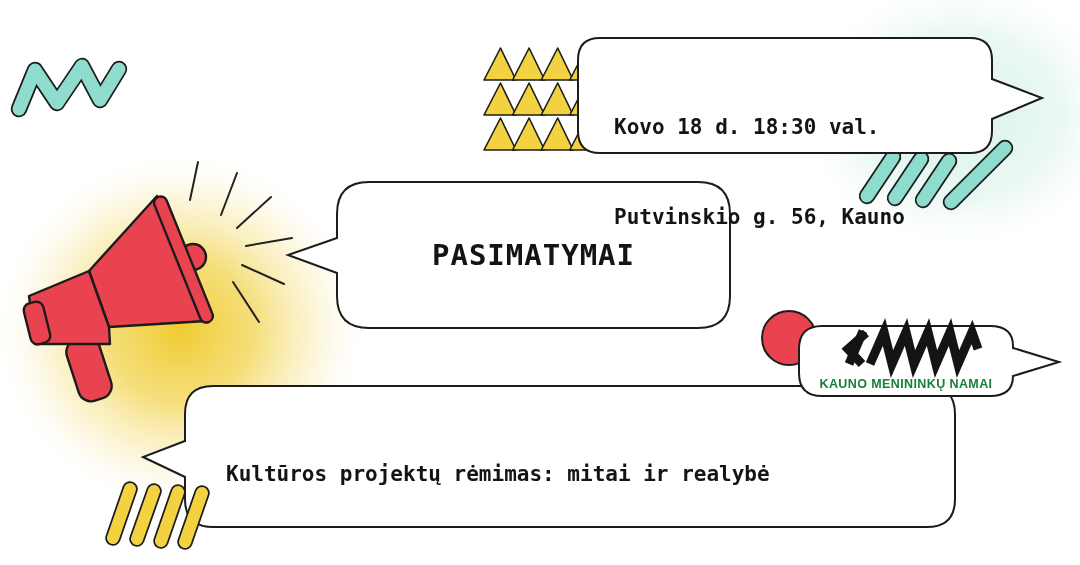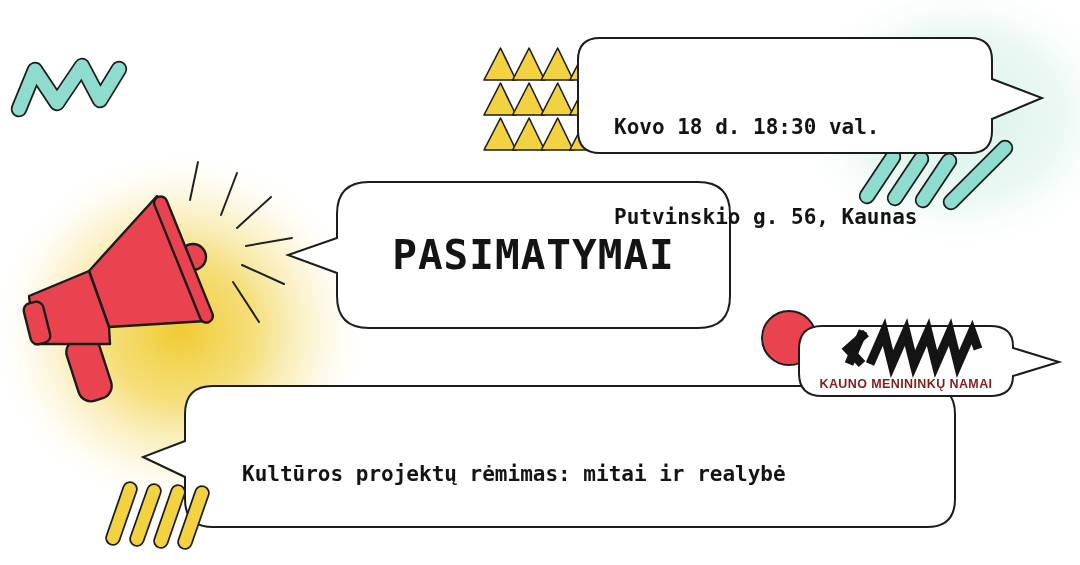--- a/index.html
+++ b/index.html
@@ -8,29 +8,29 @@
     font-family:"DejaVu Sans Mono", monospace;
     border-radius:10px;
   }
   .stage svg{position:absolute;left:0;top:0;}
   .txt{position:absolute;color:#141414;white-space:pre;}
   .mono-b{font-family:"DejaVu Sans Mono", monospace;font-weight:700;}
   .top-txt{left:614px;top:52px;font-size:21px;line-height:30px;}
   .title-box{
     left:337px;top:182px;width:393px;height:146px;
     display:flex;align-items:center;justify-content:center;
-    font-size:41px;letter-spacing:1px;font-weight:700;
+    font-size:29px;letter-spacing:1px;font-weight:700;
   }
   .kmn-caption{
     left:799px;top:377px;width:214px;text-align:center;
     font-family:"Liberation Sans", sans-serif;font-weight:700;
-    font-size:12.5px;letter-spacing:0.4px;color:#7f1d1d;
+    font-size:12.5px;letter-spacing:0.4px;color:#15803d;
   }
   .bottom-txt{left:226px;top:409px;font-size:21px;line-height:26px;}
-  .bottom-txt .para1{margin:0 0 11px 16px;}
+  .bottom-txt .para1{margin:0 0 11px 0;}
   .bottom-txt .para2{margin:0;}
   
   .fill-red{fill:var(--c-red,#e8434f);}
   .fill-yellow{fill:var(--c-yellow,#f3d242);}
   .stroke-teal{stroke:var(--c-teal,#8edccd);}
   .stroke-yellow{stroke:var(--c-yellow,#f3d242);}
   .outline{stroke:var(--c-outline,#1c1c1c);}
 </style>
 </head>
 <body>
@@ -134,21 +134,21 @@
 
     <g fill="none" stroke="#141414" stroke-width="9" stroke-linecap="butt" stroke-linejoin="miter">
       <path d="M849 364 L863 331"></path>
       <path d="M866 333 L848 349 L862 364"></path>
       <path d="M870 364 L884 332 L892 364 L906 332 L914 364 L928 332 L936 364 L950 332 L958 364 L972 332 L978 349"></path>
     </g>
   </svg>
 
   <div class="txt mono-b top-txt">
     <div>Kovo 18 d. 18:30 val.</div>
-    <div>Putvinskio g. 56, Kaunas</div>
+    <div>Putvinskio g. 56, Kauno</div>
   </div>
 
   <div class="txt mono-b title-box">
     <span>PASIMATYMAI</span>
   </div>
 
   <div class="txt kmn-caption">KAUNO MENININKŲ NAMAI</div>
 
   <div class="txt mono-b bottom-txt">
     <div class="para1">Kultūros projektų rėmimas: mitai ir realybė</div>

